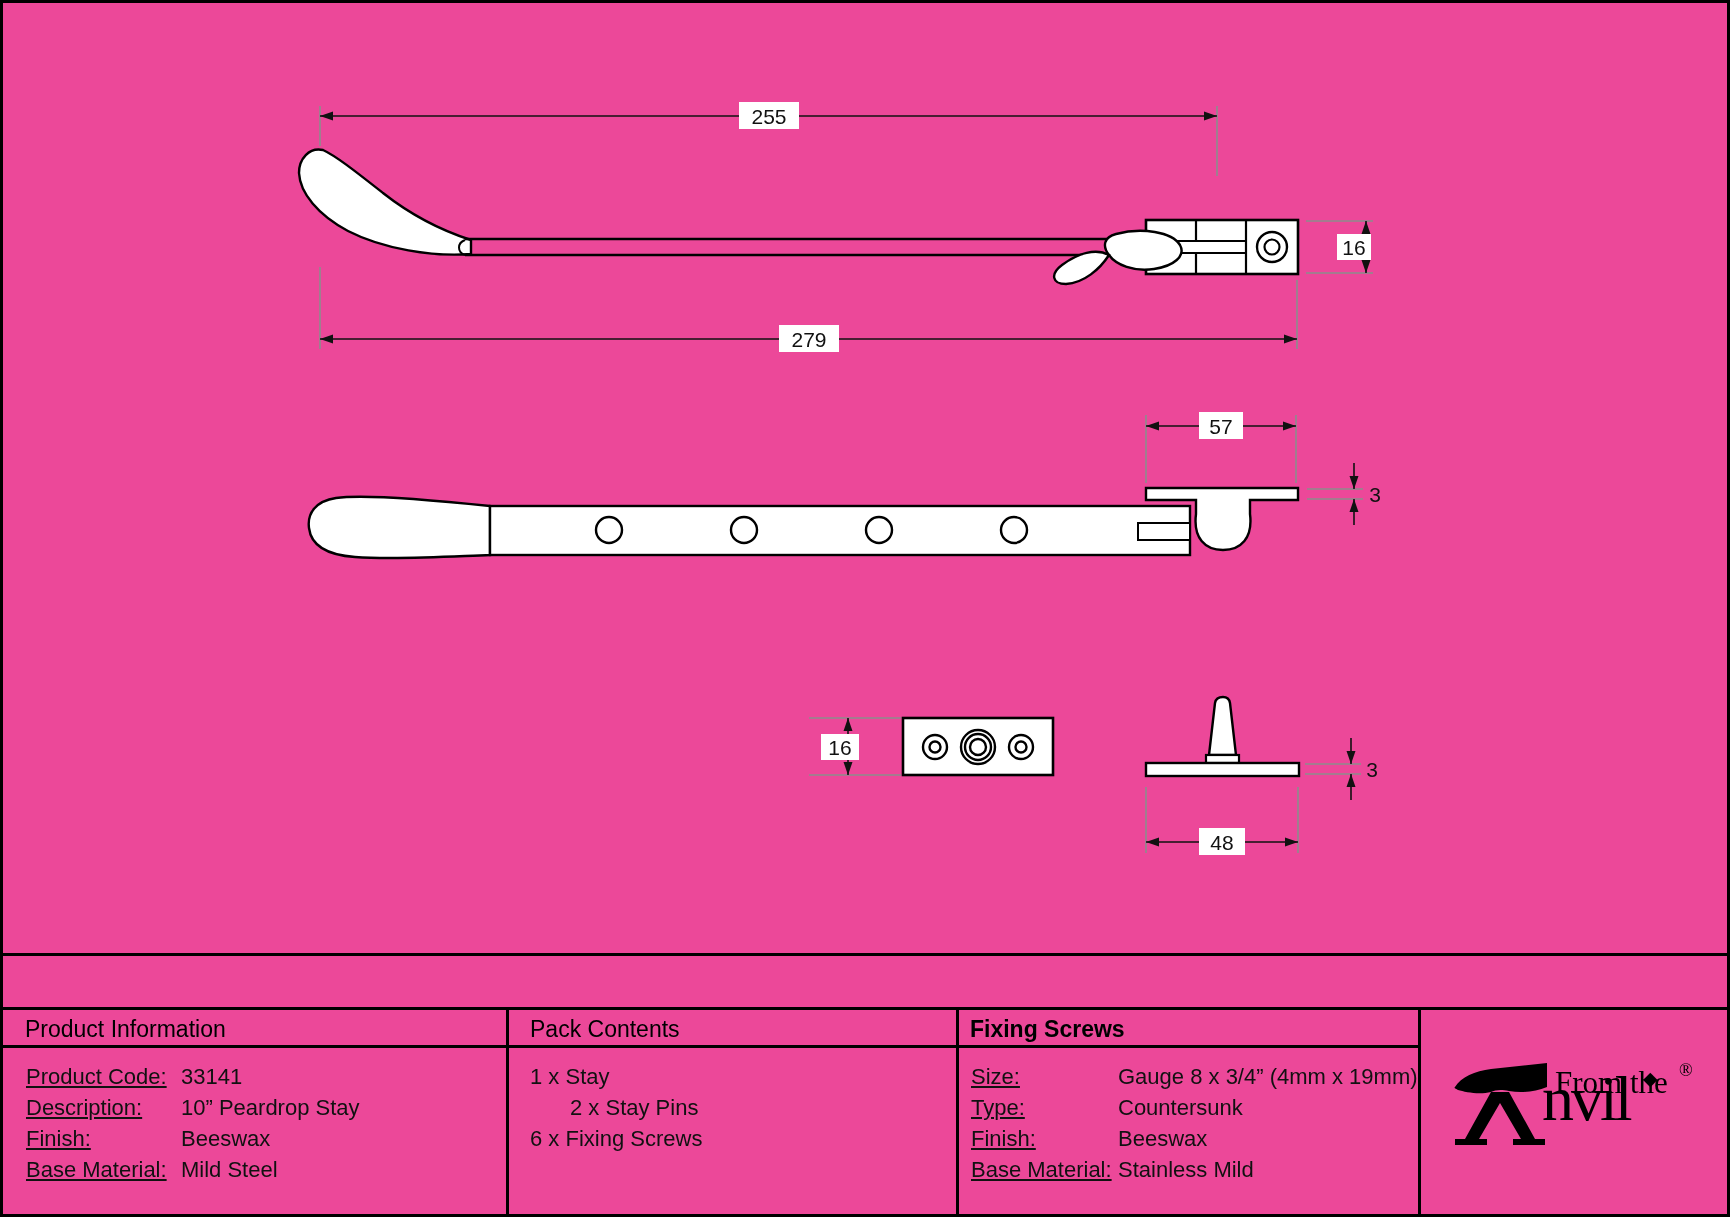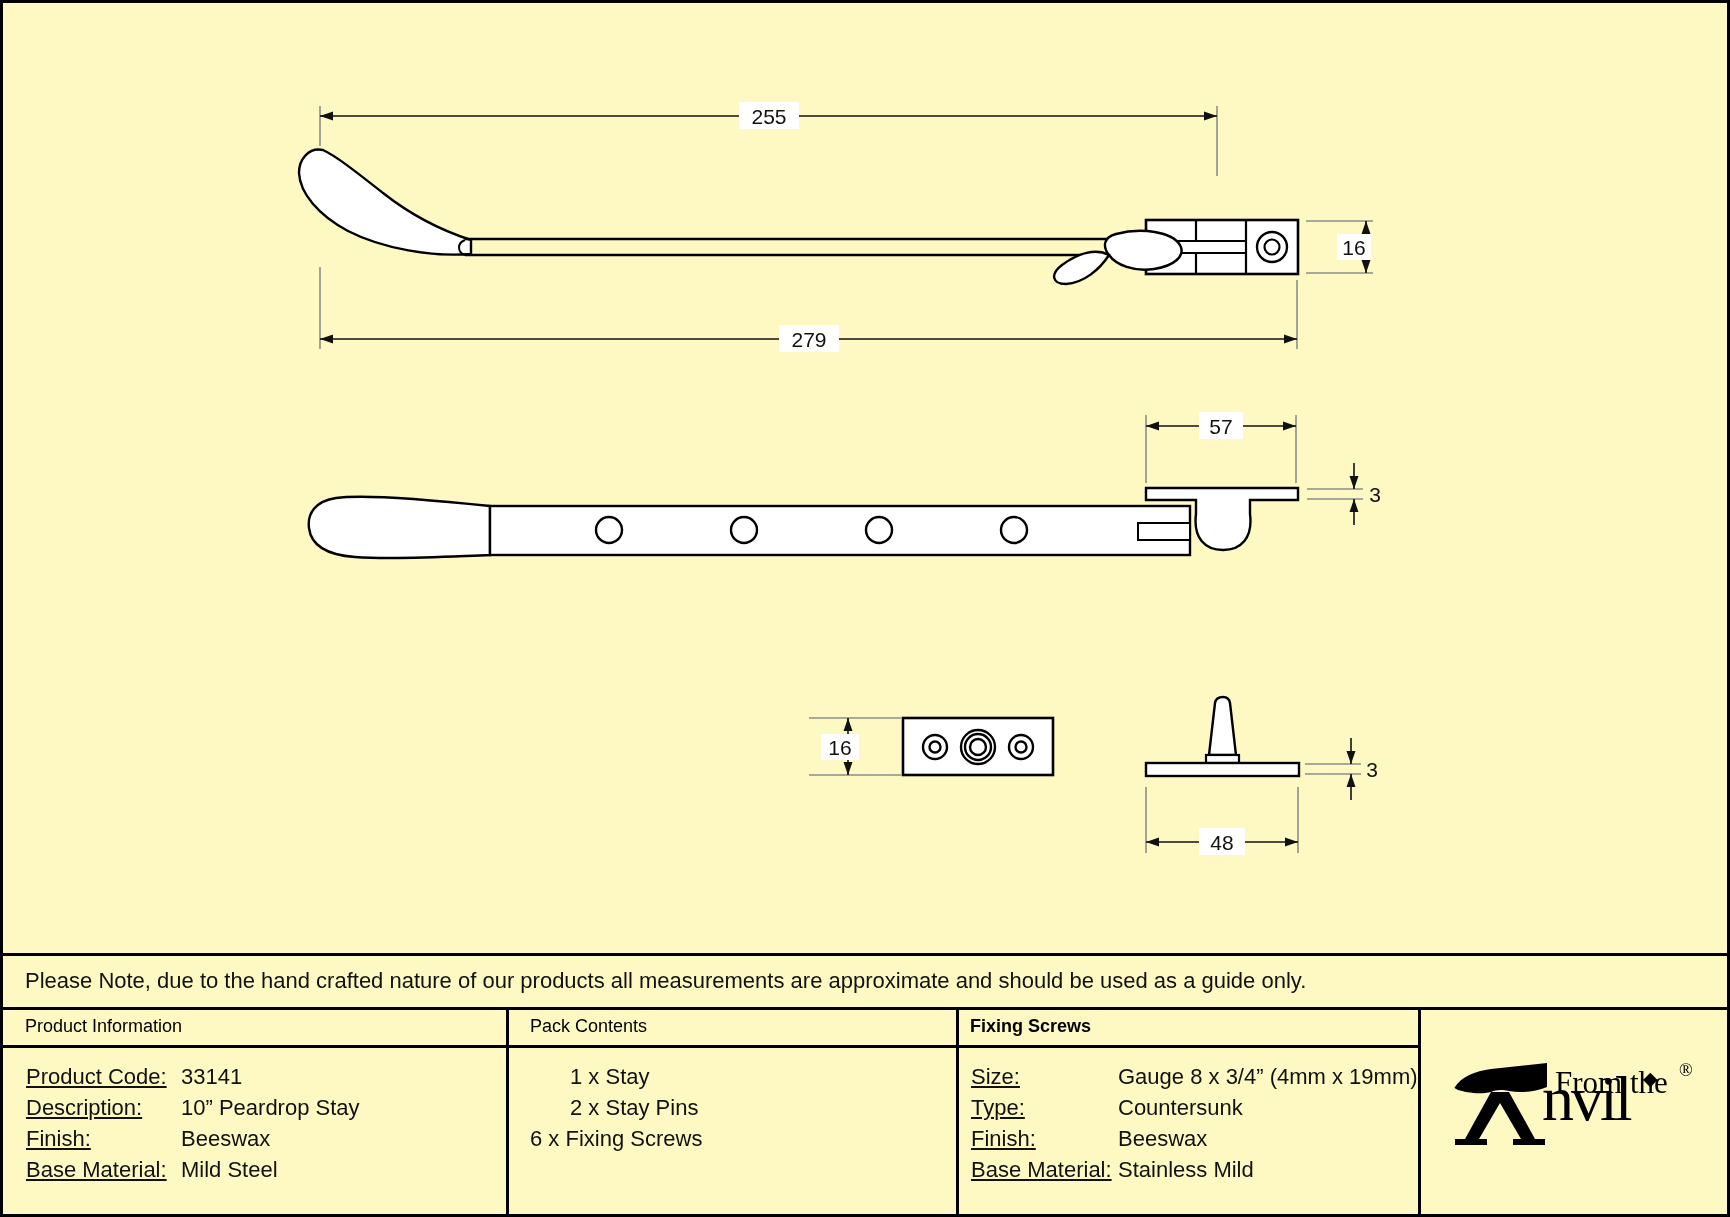--- a/index.html
+++ b/index.html
@@ -1,35 +1,35 @@
 <!DOCTYPE html>
 <html><head>
 <meta charset="utf-8">
 <style>
   html,body{margin:0;padding:0;background:#fff;}
   .page{
     position:relative;
     width:1730px;height:1217px;
-    background:#fef9c3;
+    background:#ec4899;
     border:3px solid #000;
     box-sizing:border-box;
     font-family:"Liberation Sans", sans-serif;
     color:#000;
     overflow:hidden;
   }
   .abs{position:absolute;}
   .hline{position:absolute;background:#000;height:3px;}
   .vline{position:absolute;background:#000;width:3px;}
   .note-text{
     position:absolute;left:22px;top:965px;
     font-size:22px;color:#111;
   }
   .th{
     position:absolute;
-    font-size:18px;color:#000;
+    font-size:23px;color:#000;
   }
   .cell-label{position:absolute;font-size:22px;color:#111;text-decoration:underline;}
   .cell-value{position:absolute;font-size:22px;color:#111;}
   .logo-nvil{
     position:absolute;left:1539px;top:1064px;
     font-family:"Liberation Serif", serif;
     font-size:64px;letter-spacing:-3px;color:#000;line-height:1;
   }
   .logo-fromthe{
     position:absolute;left:1552px;top:1064px;
@@ -225,21 +225,20 @@
         <line x1="1143" y1="839" x2="1295" y2="839" stroke="#111" stroke-width="1.6"></line>
         <polygon points="1143,839 1156,834.5 1156,843.5" fill="#111"></polygon>
         <polygon points="1295,839 1282,834.5 1282,843.5" fill="#111"></polygon>
         <rect x="1196" y="825" width="46" height="27" fill="#fff"></rect>
         <text x="1219" y="847" text-anchor="middle">48</text>
       </g>
     </g>
   </svg>
 
   <div class="hline" style="left:0;top:950px;width:1724px;"></div>
-  <div class="note-text">Please Note, due to the hand crafted nature of our products all measurements are approximate and should be used as a guide only.</div>
 
   <div class="hline" style="left:0;top:1004px;width:1724px;"></div>
   <div class="hline" style="left:0;top:1042px;width:1417px;"></div>
   <div class="vline" style="left:503px;top:1004px;height:207px;"></div>
   <div class="vline" style="left:953px;top:1004px;height:207px;"></div>
   <div class="vline" style="left:1415px;top:1004px;height:207px;"></div>
 
   <div class="th" style="left:22px;top:1013px;">Product Information</div>
   <div class="th" style="left:527px;top:1013px;">Pack Contents</div>
   <div class="th" style="left:967px;top:1013px;font-weight:bold;">Fixing Screws</div>
@@ -249,21 +248,21 @@
     <div class="cell-value" style="left:178px;top:1061px;">33141</div>
     <div class="cell-label" style="left:23px;top:1092px;">Description:</div>
     <div class="cell-value" style="left:178px;top:1092px;">10” Peardrop Stay</div>
     <div class="cell-label" style="left:23px;top:1123px;">Finish:</div>
     <div class="cell-value" style="left:178px;top:1123px;">Beeswax</div>
     <div class="cell-label" style="left:23px;top:1154px;">Base Material:</div>
     <div class="cell-value" style="left:178px;top:1154px;">Mild Steel</div>
   </div>
 
   <div>
-    <div class="cell-value" style="left:527px;top:1061px;margin-left:40px;">1 x Stay</div>
+    <div class="cell-value" style="left:527px;top:1061px;">1 x Stay</div>
     <div class="cell-value" style="left:527px;top:1092px;margin-left:40px;">2 x Stay Pins</div>
     <div class="cell-value" style="left:527px;top:1123px;">6 x Fixing Screws</div>
   </div>
 
   <div>
     <div class="cell-label" style="left:968px;top:1061px;">Size:</div>
     <div class="cell-value" style="left:1115px;top:1061px;">Gauge 8 x 3/4” (4mm x 19mm)</div>
     <div class="cell-label" style="left:968px;top:1092px;">Type:</div>
     <div class="cell-value" style="left:1115px;top:1092px;">Countersunk</div>
     <div class="cell-label" style="left:968px;top:1123px;">Finish:</div>

